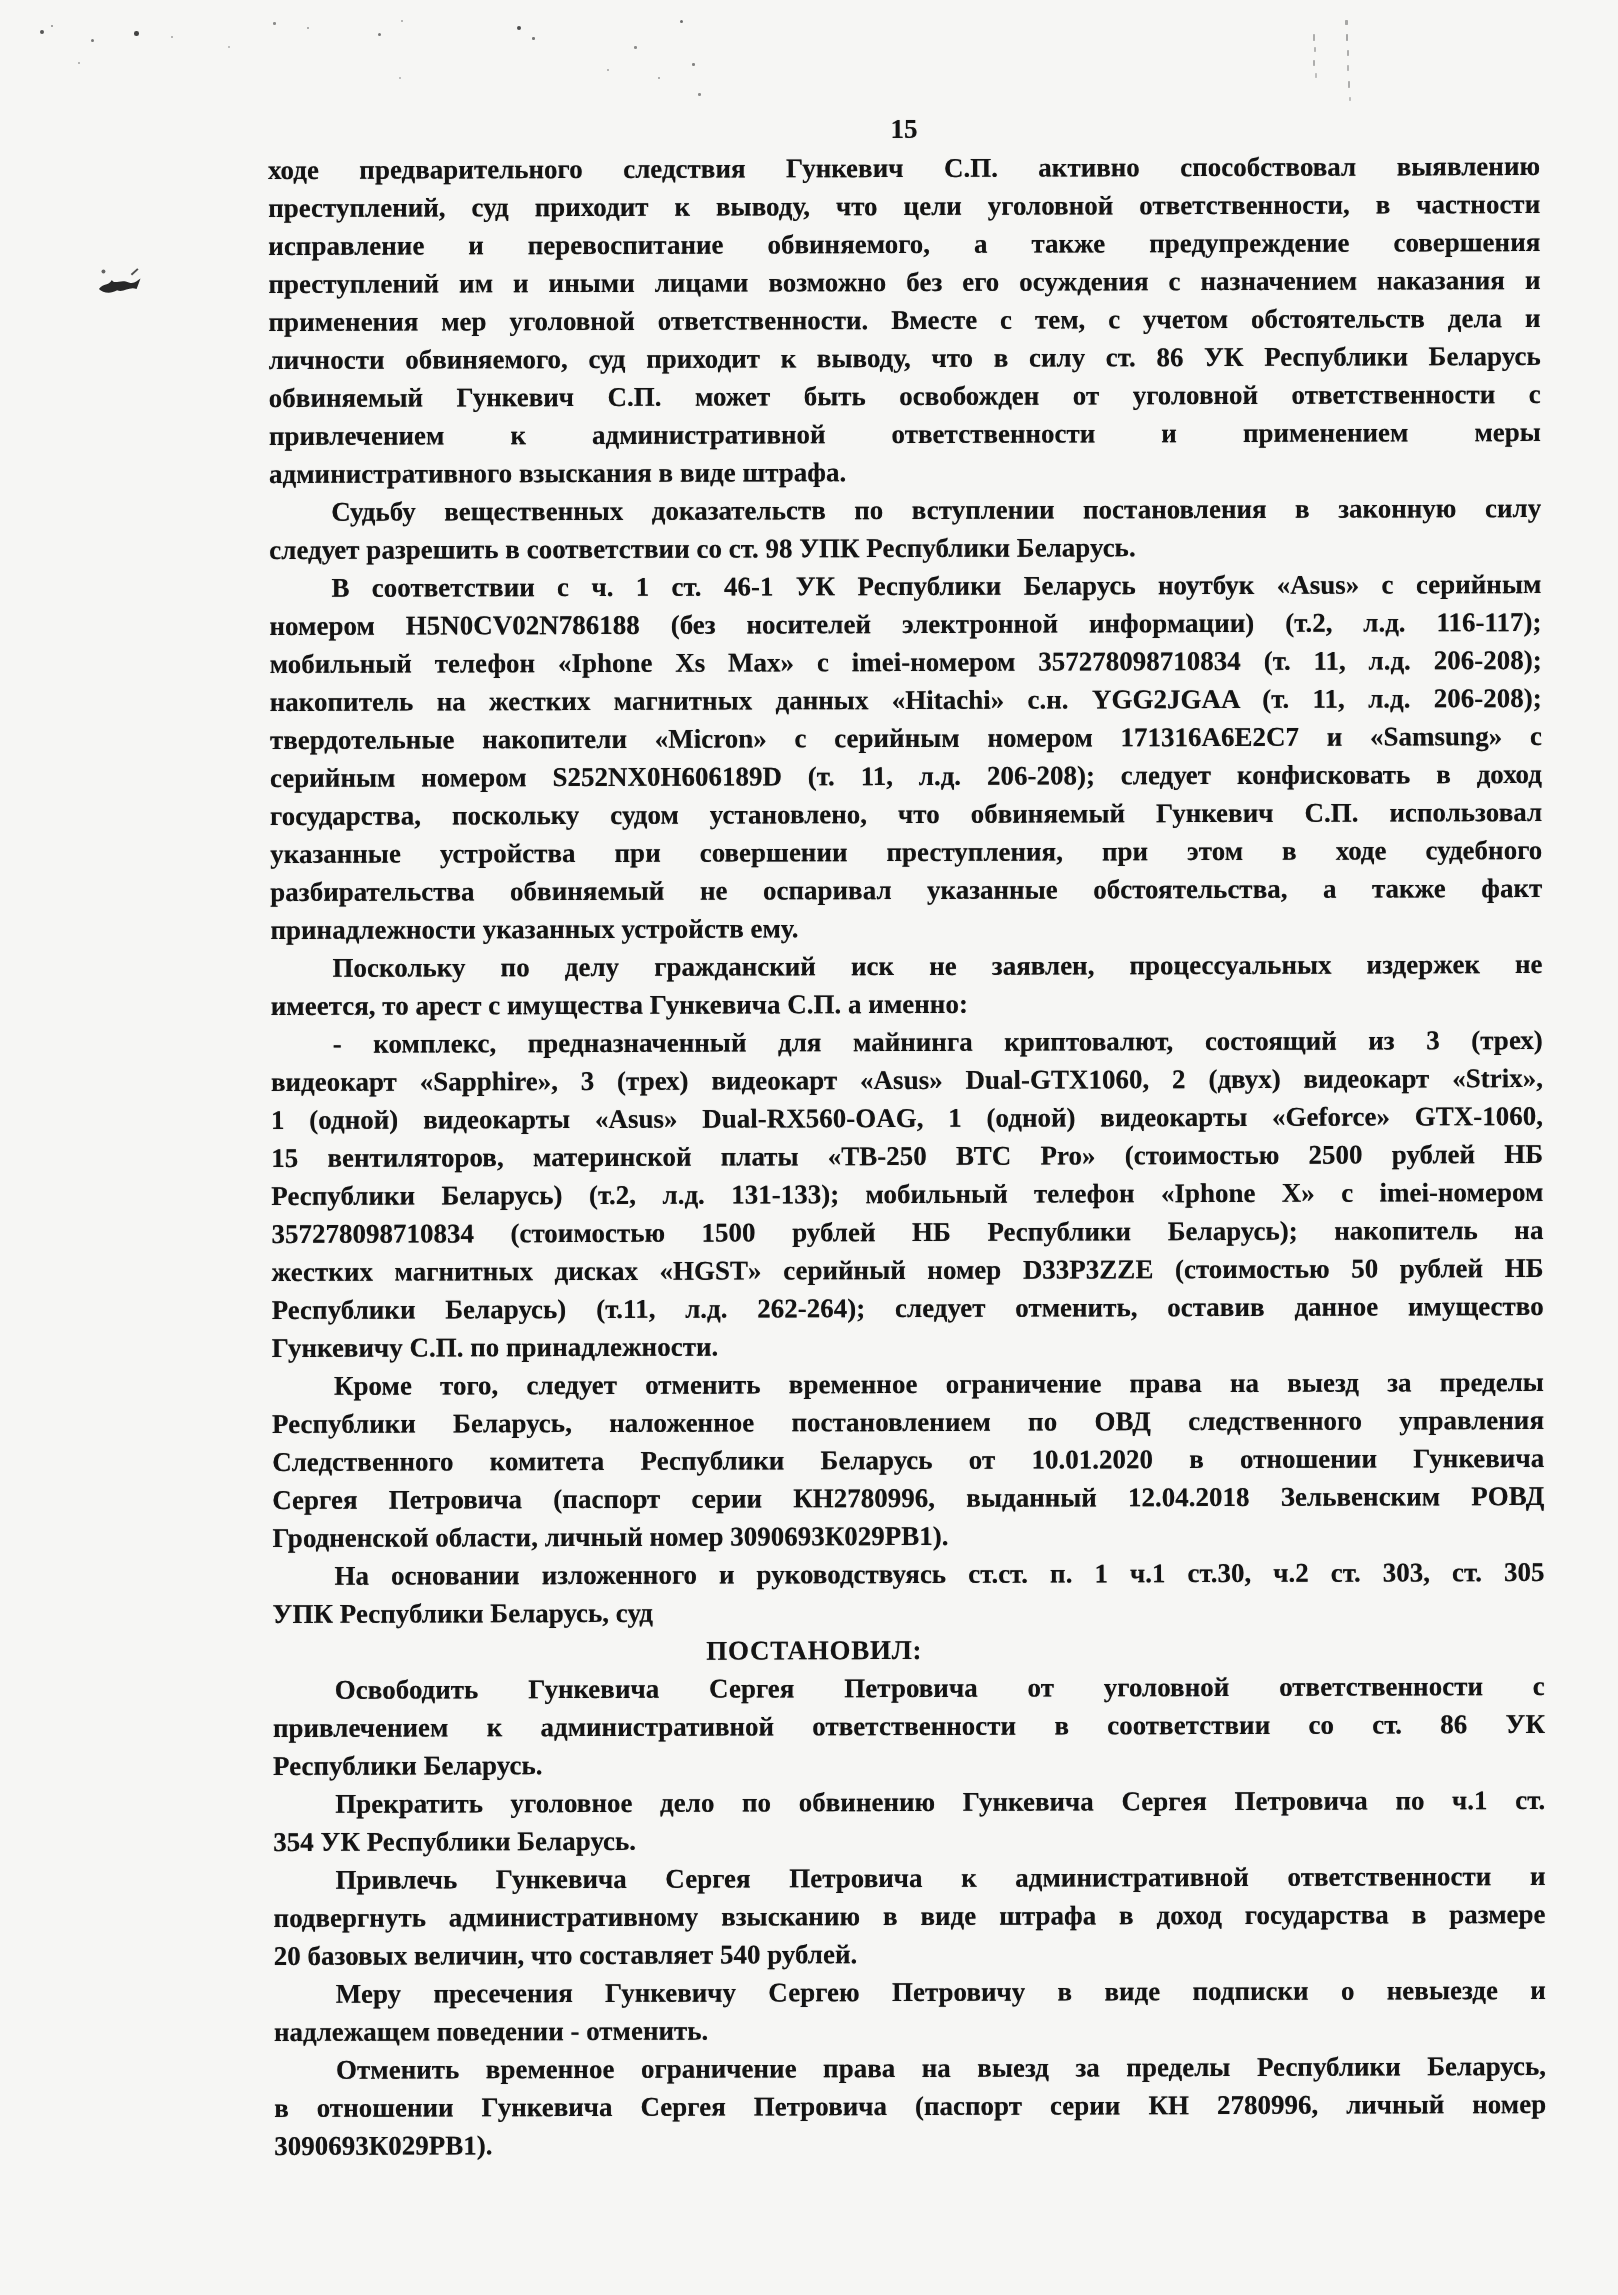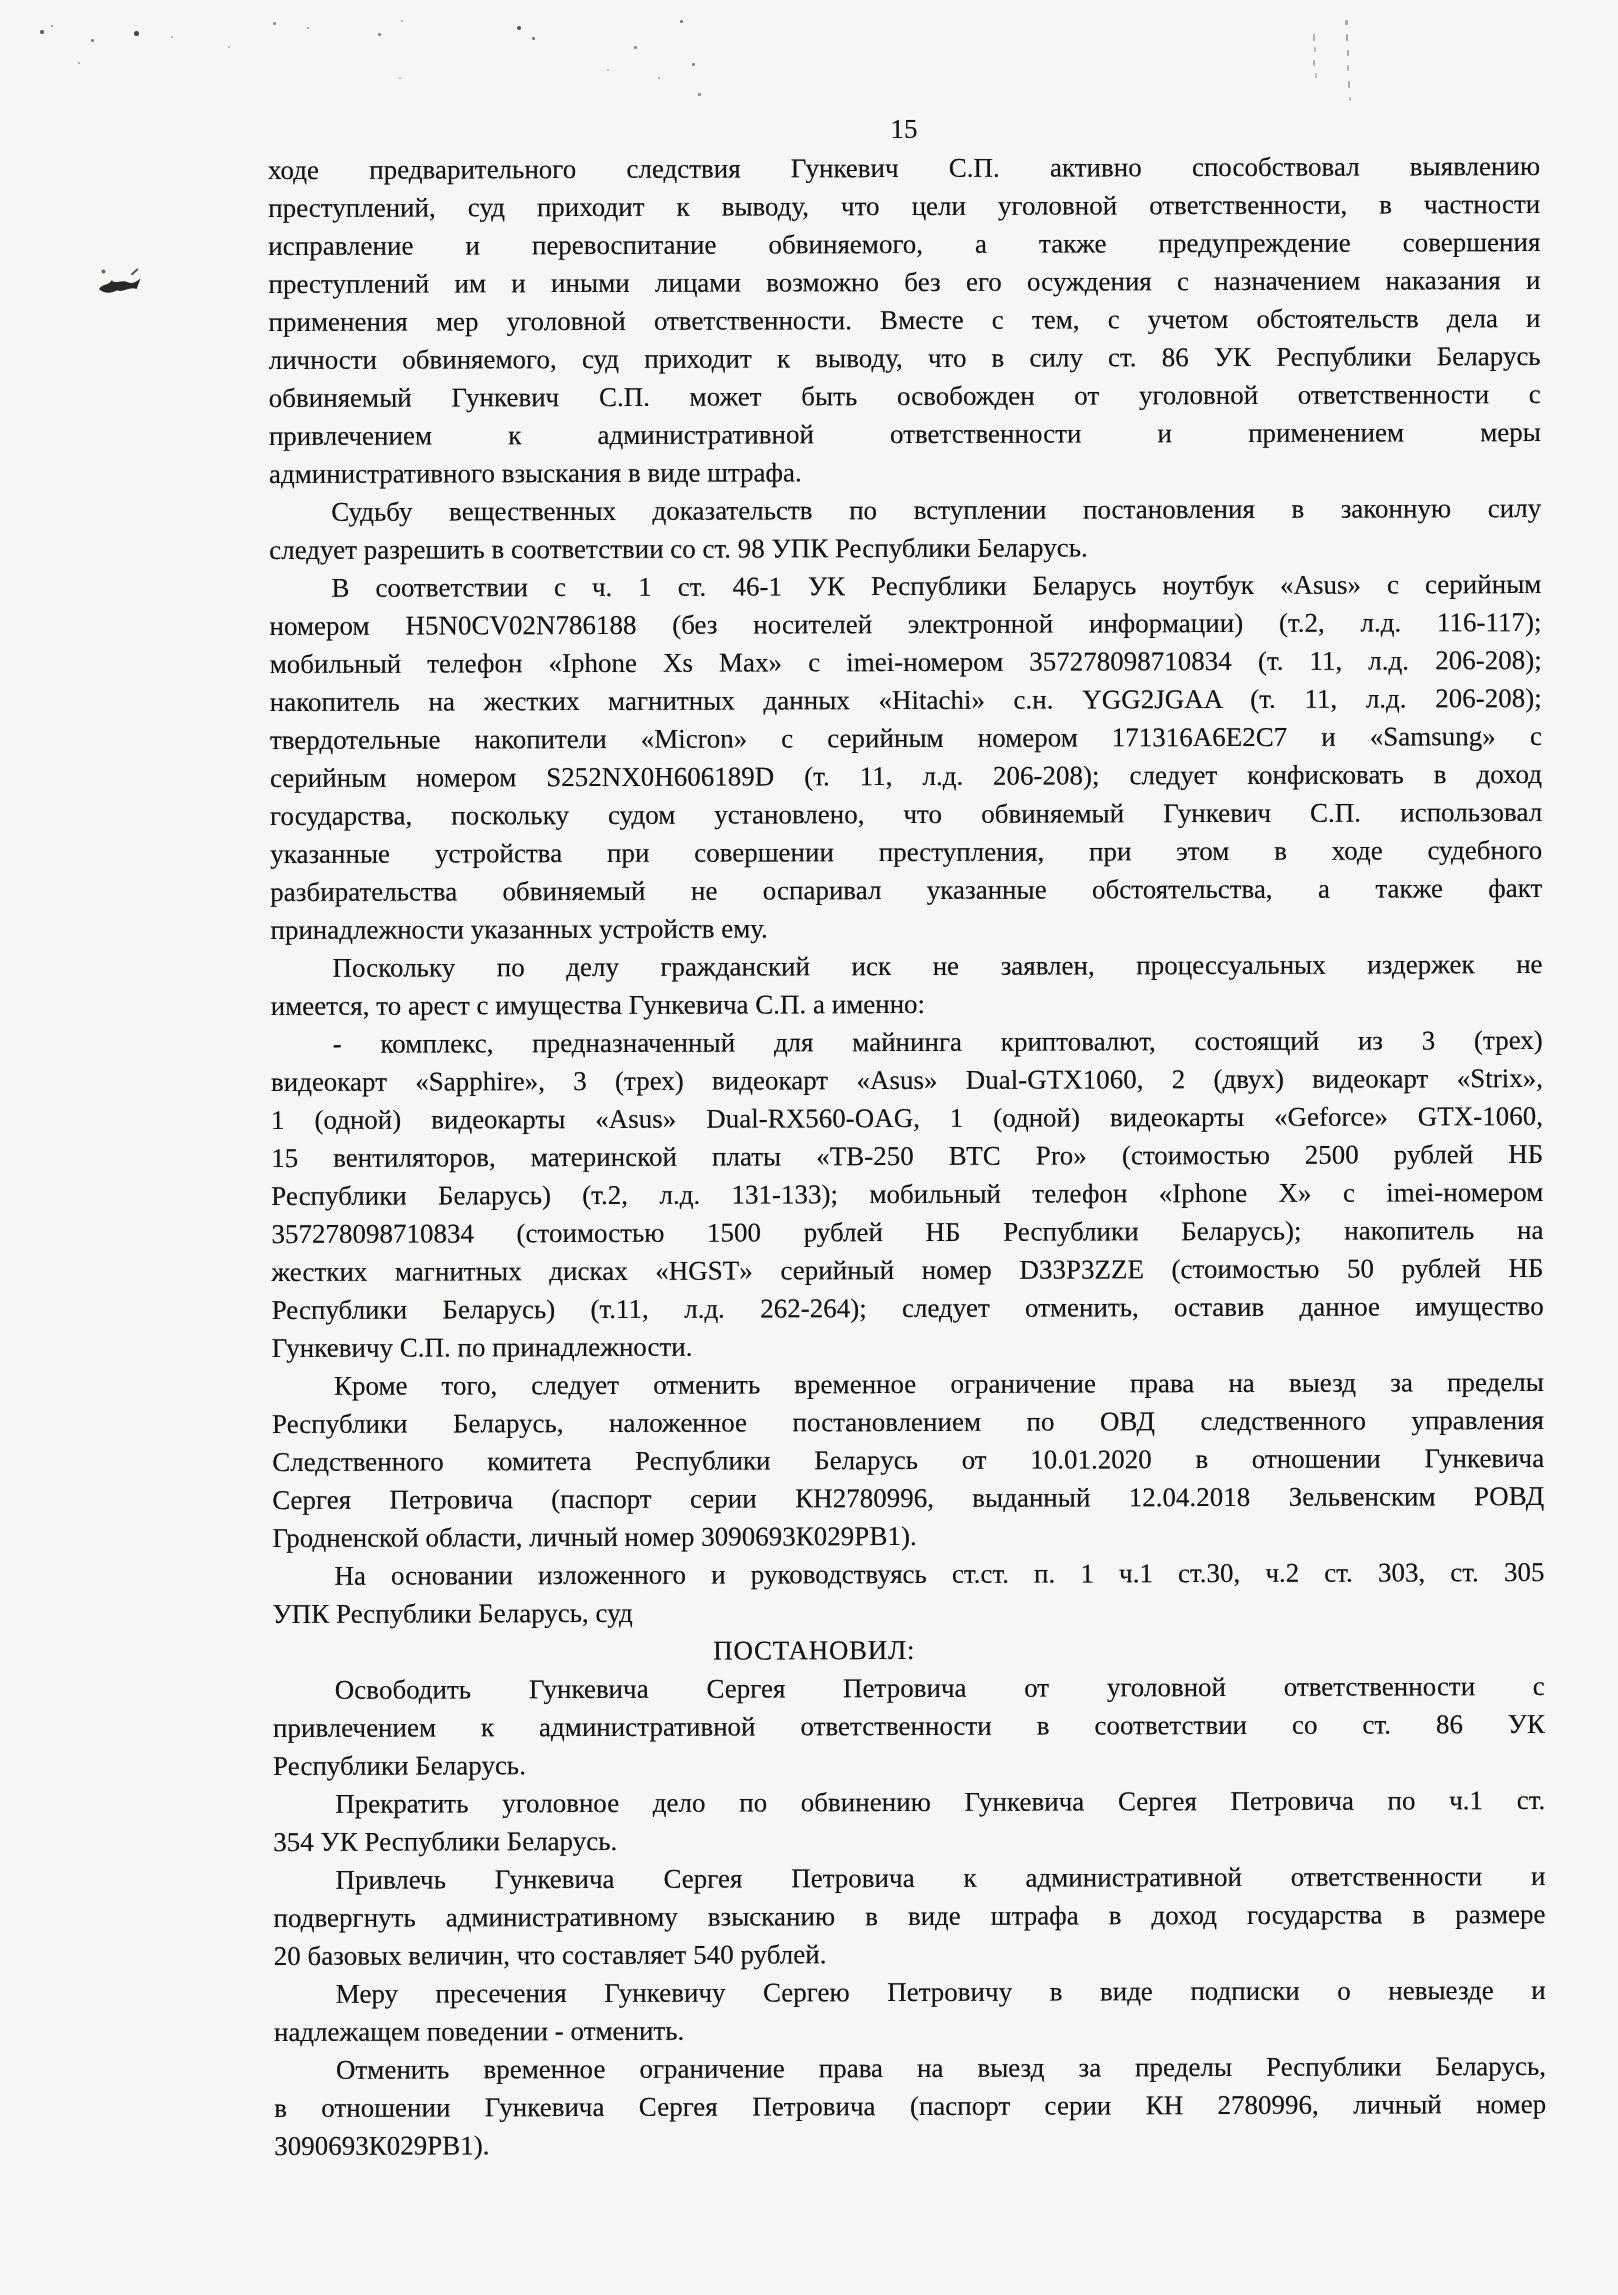--- a/index.html
+++ b/index.html
@@ -4,20 +4,21 @@
 <title>Scanned court ruling — page 15</title>
 <style>
   html,body{margin:0;padding:0;background:#dddddb;}
   .page{
     position:relative;
     width:1618px;height:2295px;
     background:#f6f6f4;
     overflow:hidden;
     font-family:"Liberation Serif", serif;
     color:#141414;
+    font-weight:bold;
   }
   .pagenum{
     position:absolute;left:268px;top:110px;width:1272px;
     text-align:center;font-size:27px;line-height:38px;
     text-shadow:0 0 0.7px rgba(20,20,20,.55);
   }
   .textwrap{
     position:absolute;left:268px;top:151px;width:1272px;
     transform:rotate(-0.18deg);transform-origin:0 0;
     text-shadow:0 0 0.7px rgba(20,20,20,.55);

